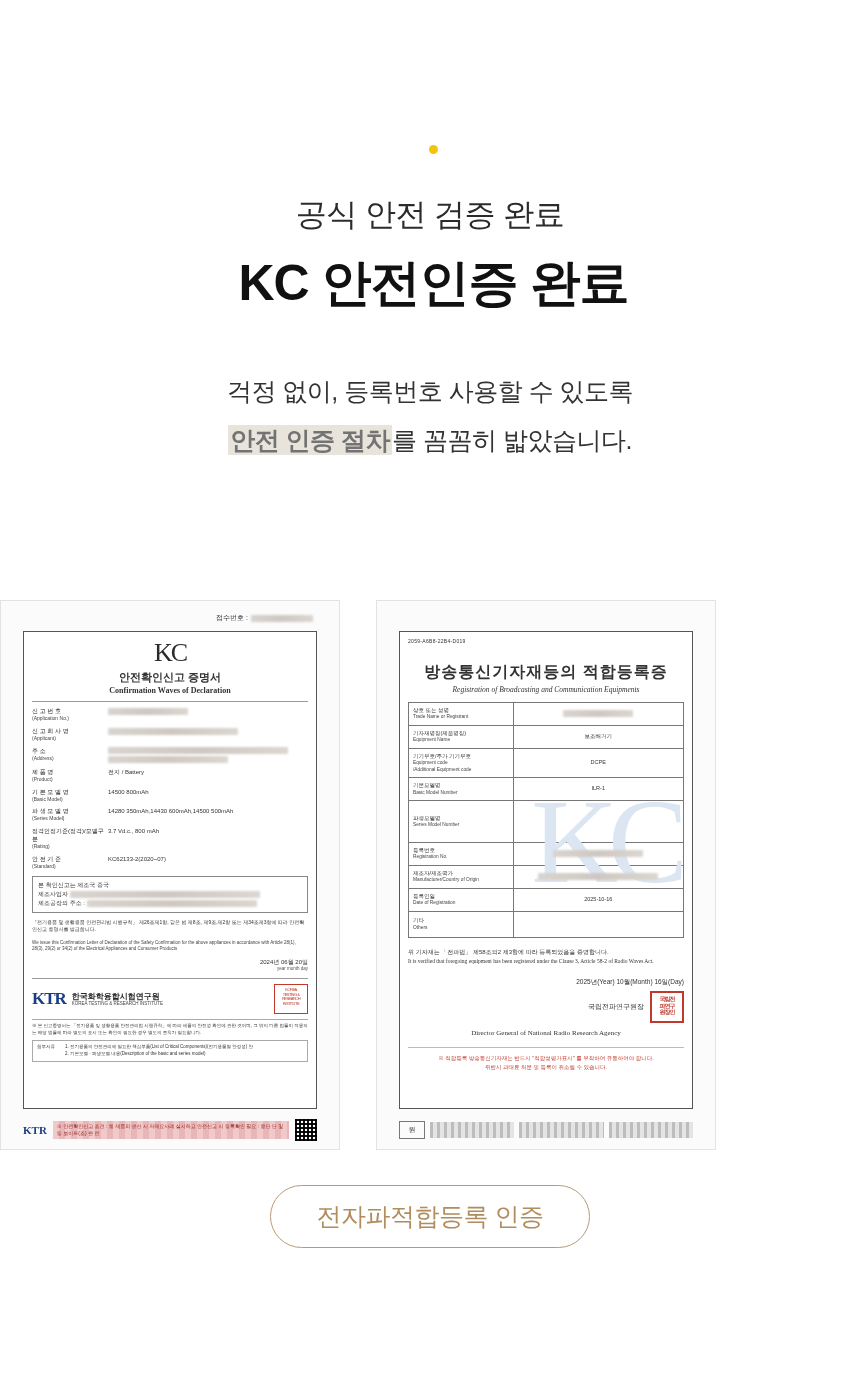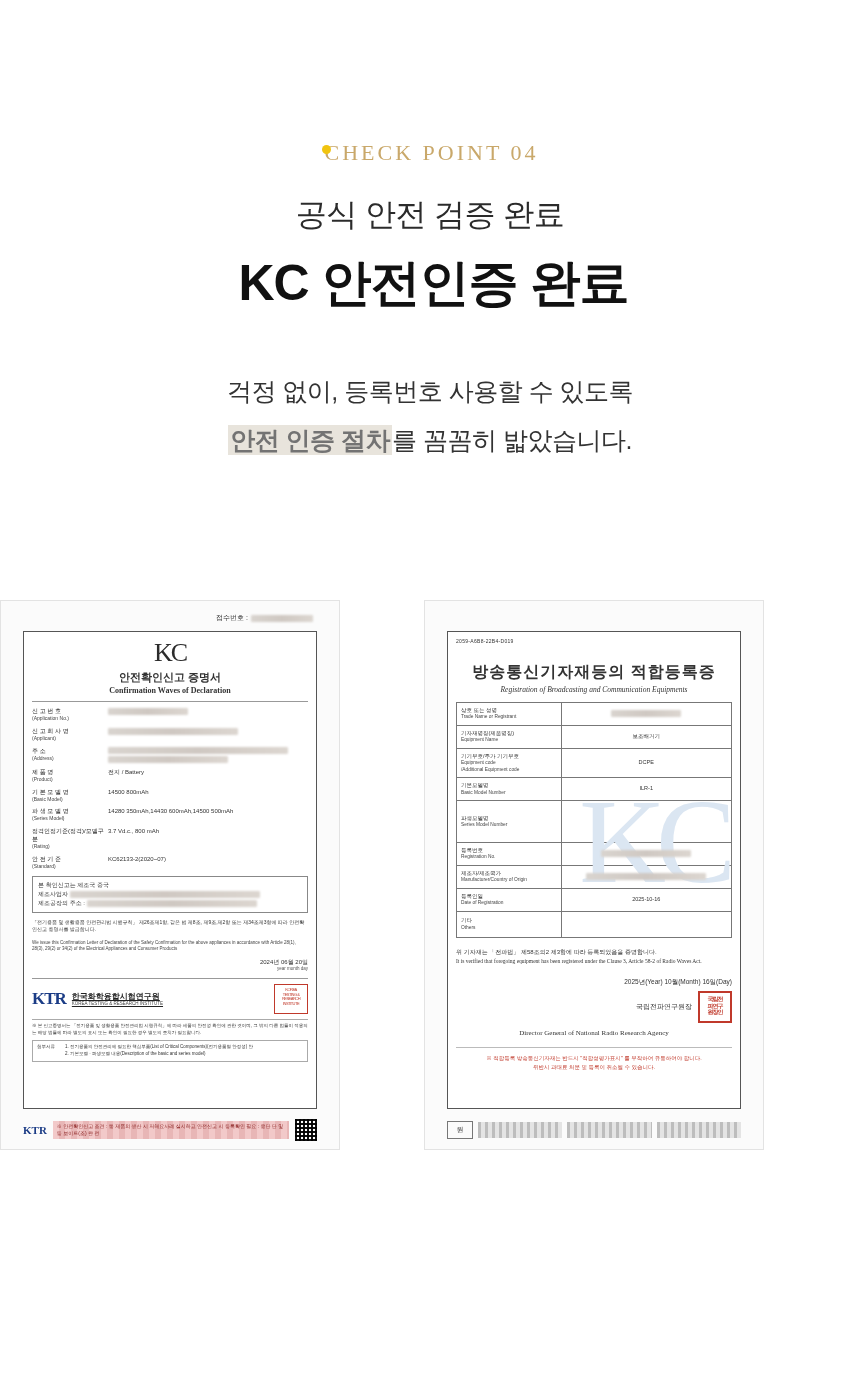--- a/index.html
+++ b/index.html
@@ -78,21 +78,21 @@
     color: #737373;
   }
 
   
   .certs {
     position: absolute;
     top: 600px;
     left: 0;
     width: 764px;
     display: flex;
-    justify-content: space-between;
+    justify-content: flex-start;
     gap: 36px;
   }
   .cert-card {
     width: 340px;
     height: 550px;
     background: #fbfbfb;
     border: 1px solid #e3e3e3;
     position: relative;
     overflow: hidden;
     font-size: 5px;
@@ -199,21 +199,20 @@
     font-weight: bold;
     font-size: 17px;
     color: #1b3c86;
     letter-spacing: -1px;
   }
   .ktr-name {
     font-size: 8px;
     font-weight: bold;
     color: #222;
     line-height: 1.2;
-    text-decoration: underline;
   }
   .ktr-name .en { display:block; font-size: 4.5px; font-weight: normal; color:#444; }
   .stamp-red {
     margin-left: auto;
     width: 34px;
     height: 30px;
     border: 1.5px solid #c0392b;
     color: #c0392b;
     font-size: 4px;
     line-height: 1.15;
@@ -403,21 +402,21 @@
     padding: 14px 46px;
     letter-spacing: -0.5px;
     background: #fff;
     white-space: nowrap;
   }
 </style>
 </head>
 <body>
 
 <div class="checkpoint">
-  <span class="dot"></span><span>CHECK POINT 04</span>
+  <span class="dot"></span>
 </div>
 
 <div class="sub-title">공식 안전 검증 완료</div>
 <div class="main-title">KC 안전인증 완료</div>
 
 <div class="desc1">걱정 없이, 등록번호 사용할 수 있도록</div>
 <div class="desc2">
   <span class="hl">안전 인증 절차</span><span>를 꼼꼼히 밟았습니다.</span>
 </div>
 
@@ -600,13 +599,14 @@
     <div class="r-bottom">
       <div class="r-seal">원</div>
       <div class="greybar"></div>
       <div class="greybar"></div>
       <div class="greybar"></div>
     </div>
   </div>
 </div>
 
 <div class="badges">
+  <div class="badge">전자파적합등록 인증</div>
 </div>
 
 </body></html>

